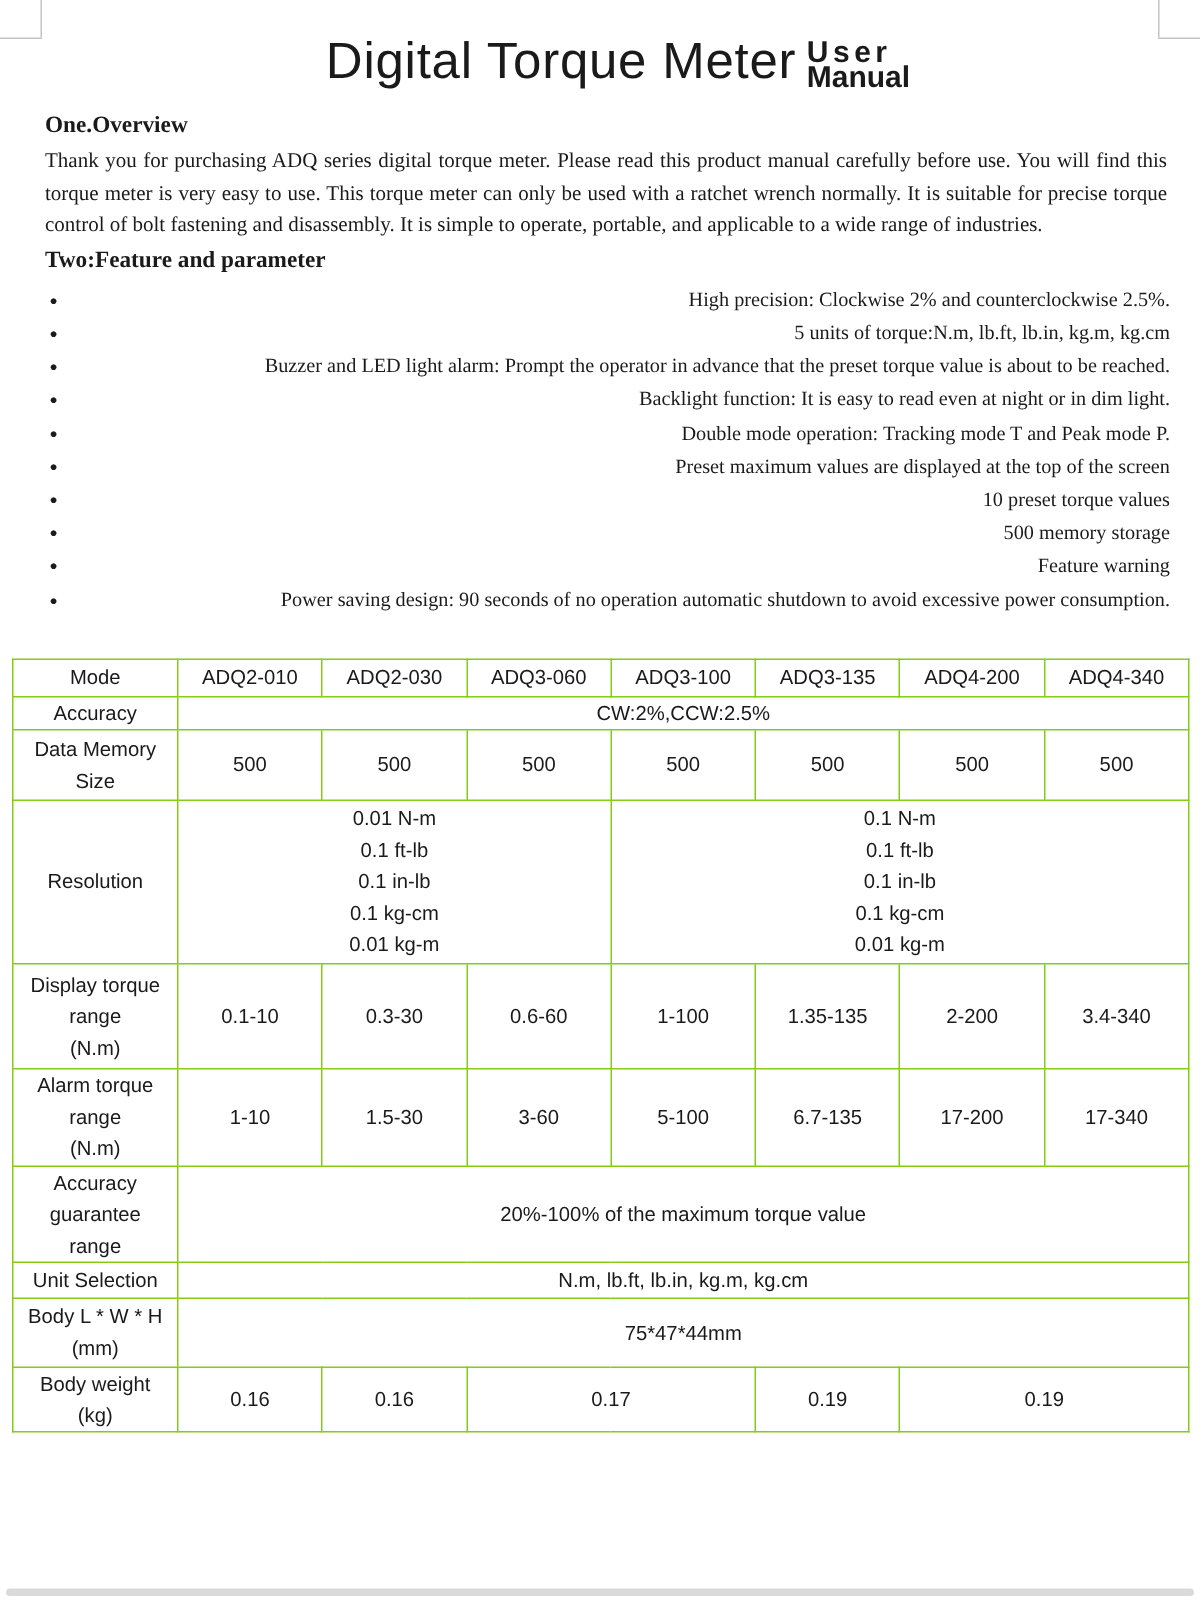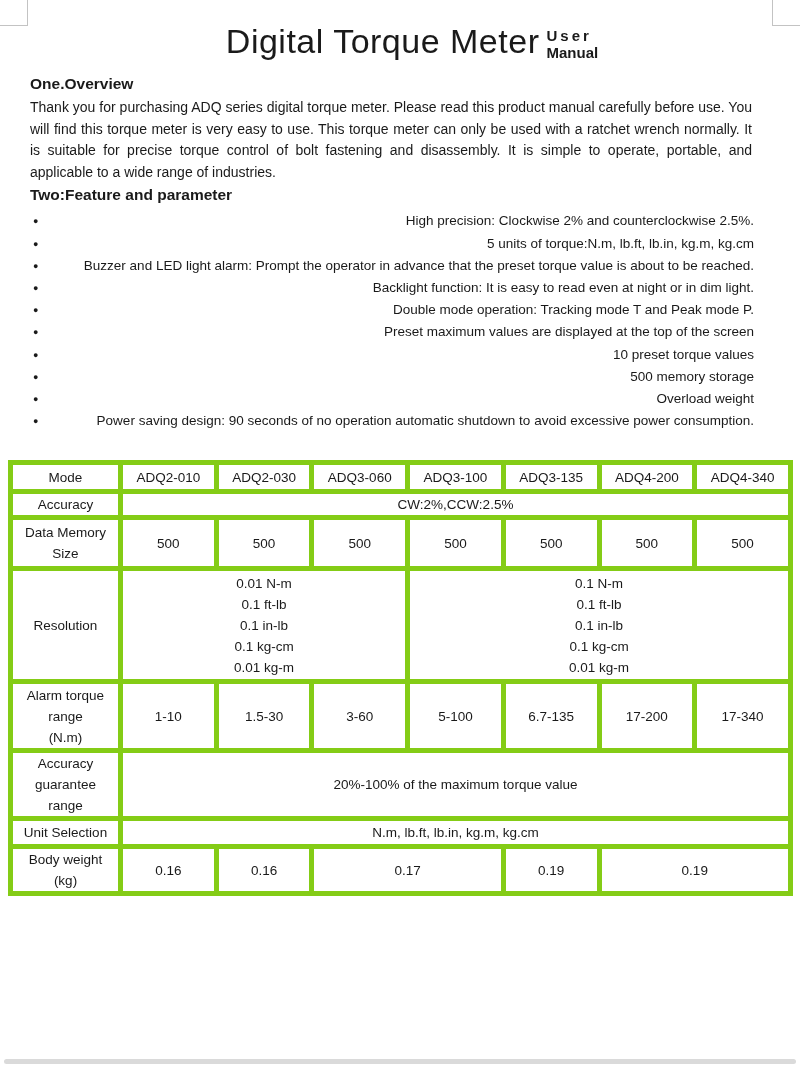--- a/index.html
+++ b/index.html
@@ -15,45 +15,45 @@
   
   .mark { position:absolute; background:#c3c3c3; }
   .tl-v { left:27px; top:0; width:1px; height:25px; }
   .tl-h { left:0; top:25px; width:28px; height:1px; }
   .tr-v { right:27px; top:0; width:1px; height:25px; }
   .tr-h { right:0; top:25px; width:28px; height:1px; }
 
   
   .titlebar { display:flex; justify-content:center; align-items:flex-end; padding-top:20px; margin-left:24px; }
   .main-title { font-size:34px; letter-spacing:0.5px; font-weight:400; white-space:nowrap; }
-  .subtitle { font-weight:bold; font-size:15px; line-height:17px; margin-left:7px; margin-top:7px; }
+  .subtitle { font-weight:bold; font-size:20px; line-height:17px; margin-left:7px; margin-top:7px; }
   .subtitle .l1 { letter-spacing:3px; }
 
-  .content { margin:0 46px 0 30px; }
+  .content { margin:0 20px 0 30px;font-family:Liberation Serif, serif; }
   .h-sec { font-size:15.5px; font-weight:bold; margin:0; padding:0; }
   .h-one { margin-top:14px; }
   .h-two { margin-top:3px; }
   .para {
     font-size:14px; line-height:21.6px; text-align:justify;
     margin-top:4px; margin-right:2px;
   }
 
   .features { margin-top:6px; }
   .bullet-row { display:flex; align-items:flex-start; font-size:13.5px; line-height:22.2px; }
   .dot { width:28px; flex:0 0 28px; font-size:9px; line-height:22.2px; padding-left:3px; }
   .btext { flex:1;text-align:right; }
 
   
   table.spec {
     border-collapse:collapse; table-layout:fixed;
     width:785px; margin:28px 0 0 8px;
     font-size:13.5px;
   }
   table.spec td {
-    border:5px solid #84cc16;
+    border:1px solid #84cc16;
     text-align:center; vertical-align:middle;
     padding:0 4px;
     white-space:pre-line;
     line-height:21px;
   }
   col.c-label { width:110px; }
   .r-mode  td { height:24px; }
   .r-acc   td { height:19px; }
   .r-mem   td { height:46px; }
   .r-res   td { height:108px; line-height:21.8px; }
@@ -120,21 +120,21 @@
     <div class="bullet-row">
       <span class="dot">●</span>
       <span class="btext">10 preset torque values</span>
     </div>
     <div class="bullet-row">
       <span class="dot">●</span>
       <span class="btext">500 memory storage</span>
     </div>
     <div class="bullet-row">
       <span class="dot">●</span>
-      <span class="btext">Overload weight</span>
+      <span class="btext">Feature warning</span>
     </div>
     <div class="bullet-row">
       <span class="dot">●</span>
       <span class="btext">Power saving design: 90 seconds of no operation automatic shutdown to avoid excessive power consumption.</span>
     </div>
   </div>
 </div>
 
 <table class="spec">
   <colgroup>
@@ -179,20 +179,32 @@
 0.1 ft-lb
 0.1 in-lb
 0.1 kg-cm
 0.01 kg-m</td>
     <td colspan="4">0.1 N-m
 0.1 ft-lb
 0.1 in-lb
 0.1 kg-cm
 0.01 kg-m</td>
   </tr>
+  <tr class="r-disp">
+    <td>Display torque
+range
+(N.m)</td>
+    <td>0.1-10</td>
+    <td>0.3-30</td>
+    <td>0.6-60</td>
+    <td>1-100</td>
+    <td>1.35-135</td>
+    <td>2-200</td>
+    <td>3.4-340</td>
+  </tr>
   <tr class="r-alarm">
     <td>Alarm torque
 range
 (N.m)</td>
     <td>1-10</td>
     <td>1.5-30</td>
     <td>3-60</td>
     <td>5-100</td>
     <td>6.7-135</td>
     <td>17-200</td>
@@ -201,20 +213,25 @@
   <tr class="r-guar">
     <td>Accuracy
 guarantee
 range</td>
     <td colspan="7">20%-100% of the maximum torque value</td>
   </tr>
   <tr class="r-unit">
     <td>Unit Selection</td>
     <td colspan="7">N.m, lb.ft, lb.in, kg.m, kg.cm</td>
   </tr>
+  <tr class="r-size">
+    <td>Body L * W * H
+(mm)</td>
+    <td colspan="7">75*47*44mm</td>
+  </tr>
   <tr class="r-wt">
     <td>Body weight
 (kg)</td>
     <td>0.16</td>
     <td>0.16</td>
     <td colspan="2">0.17</td>
     <td>0.19</td>
     <td colspan="2">0.19</td>
   </tr>
 </tbody>

